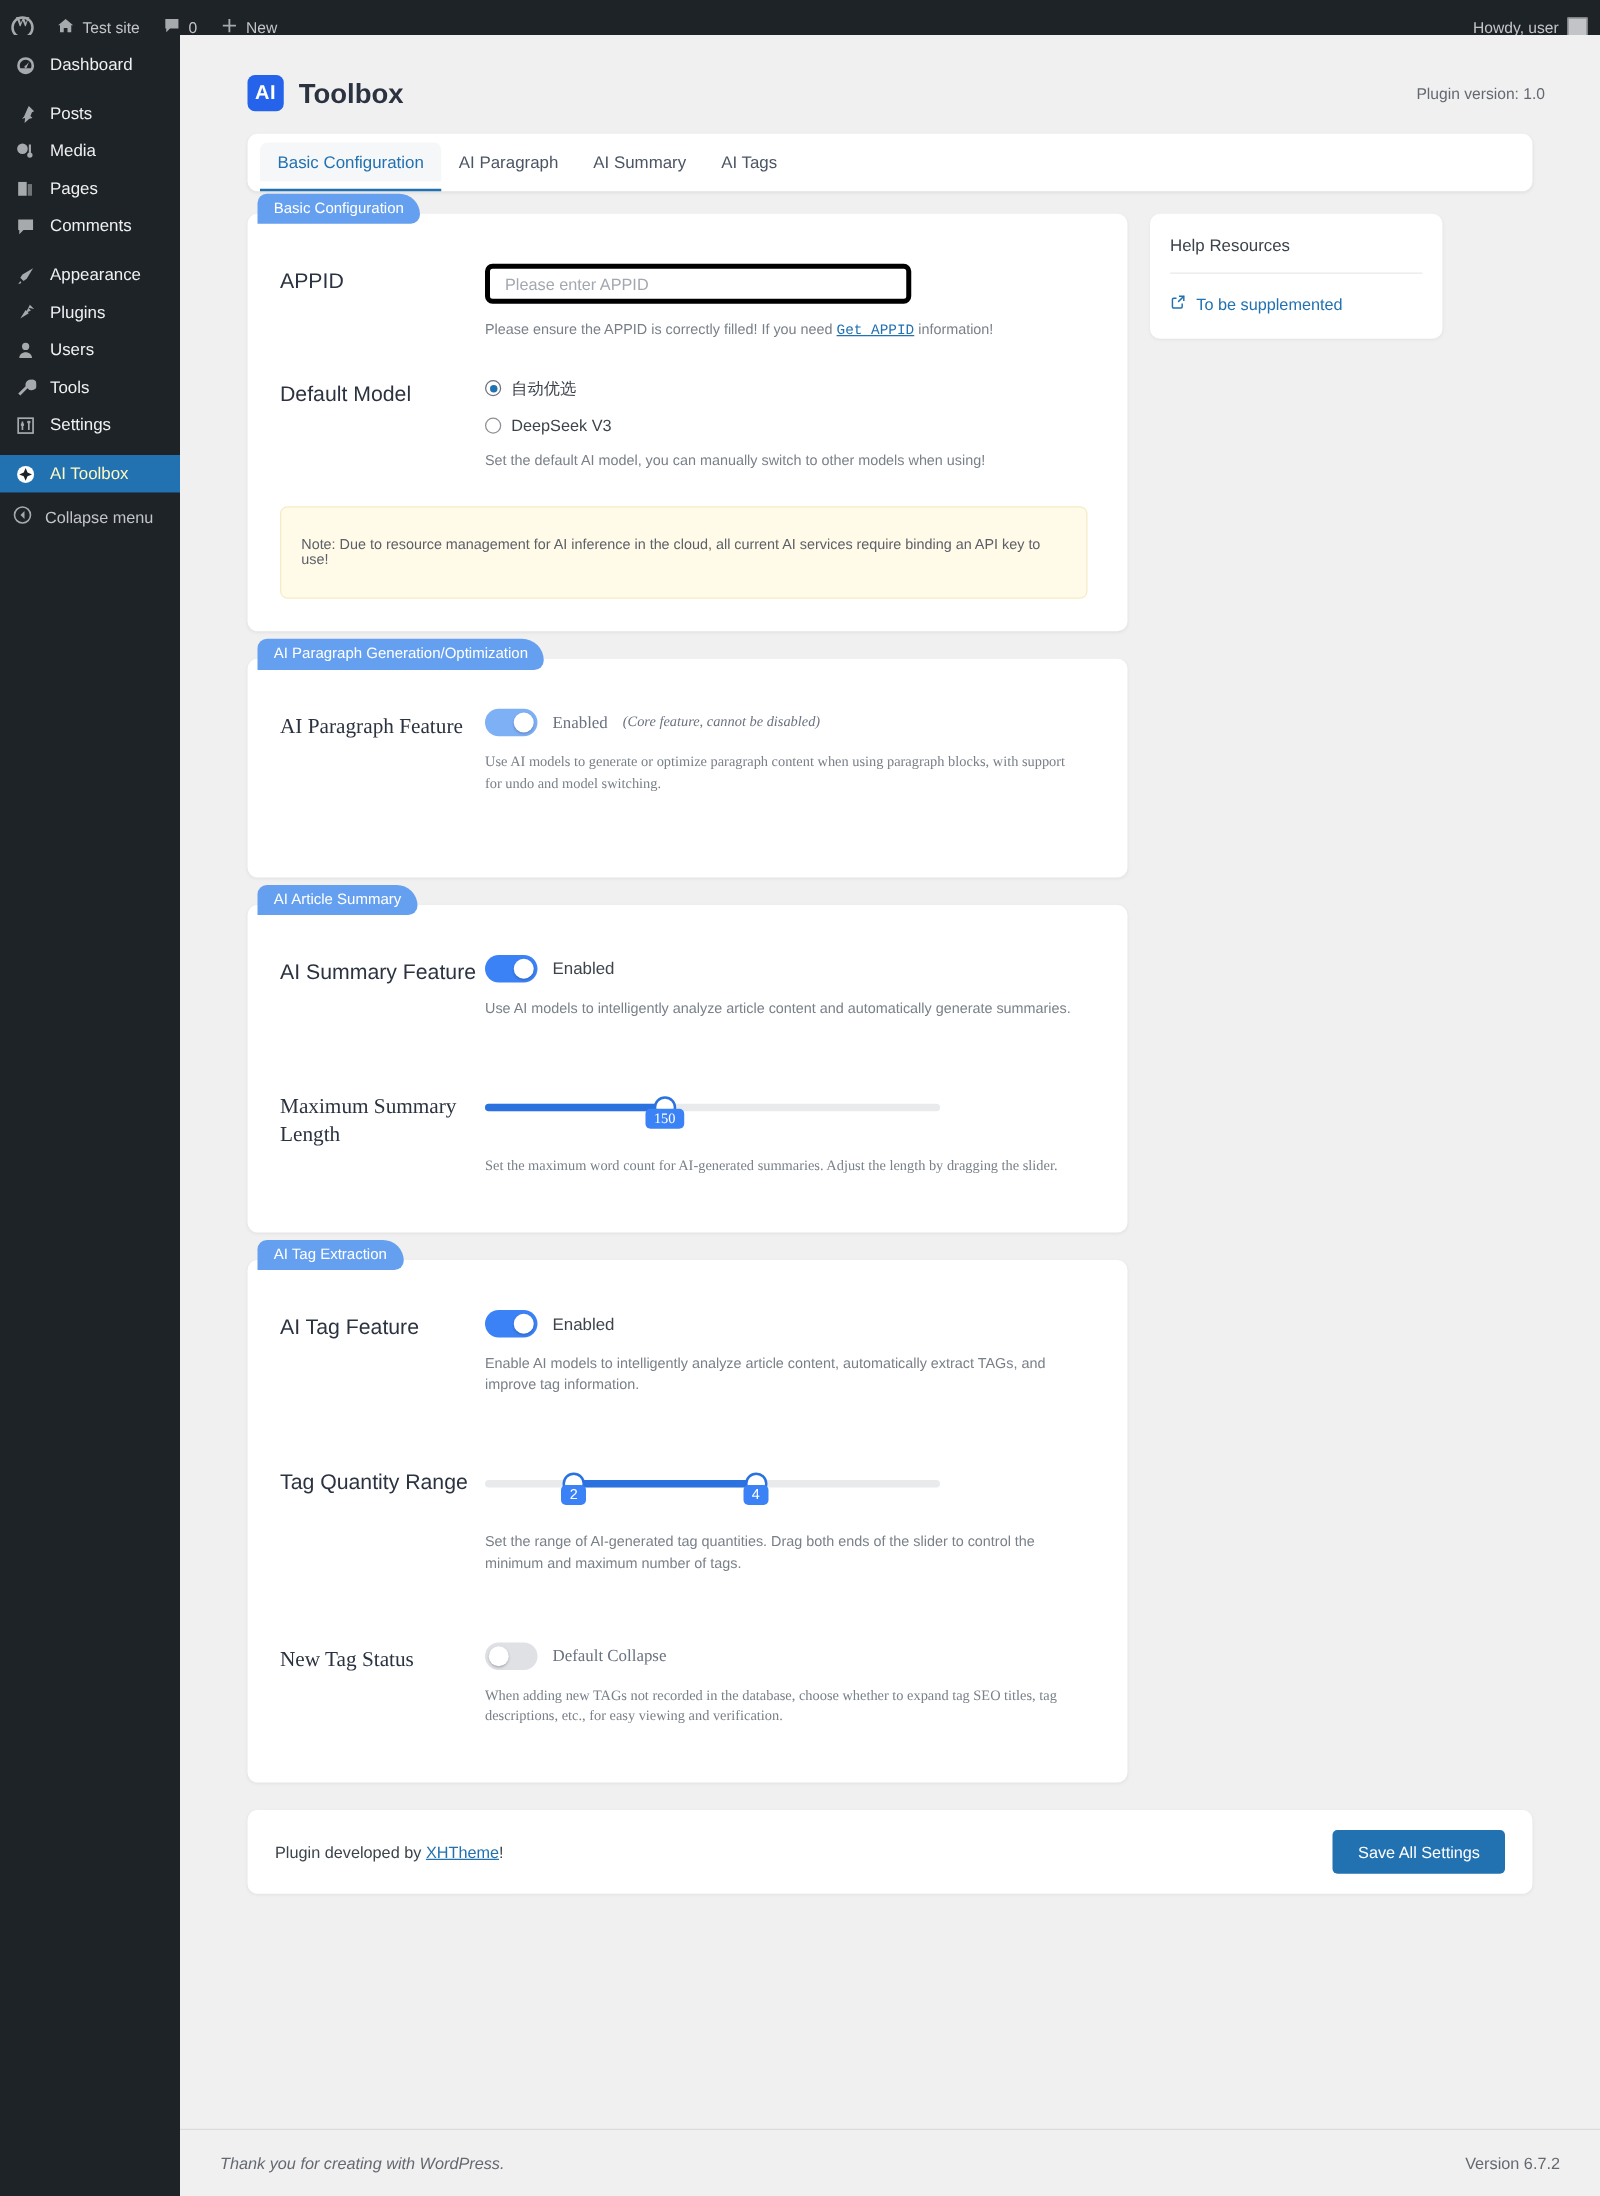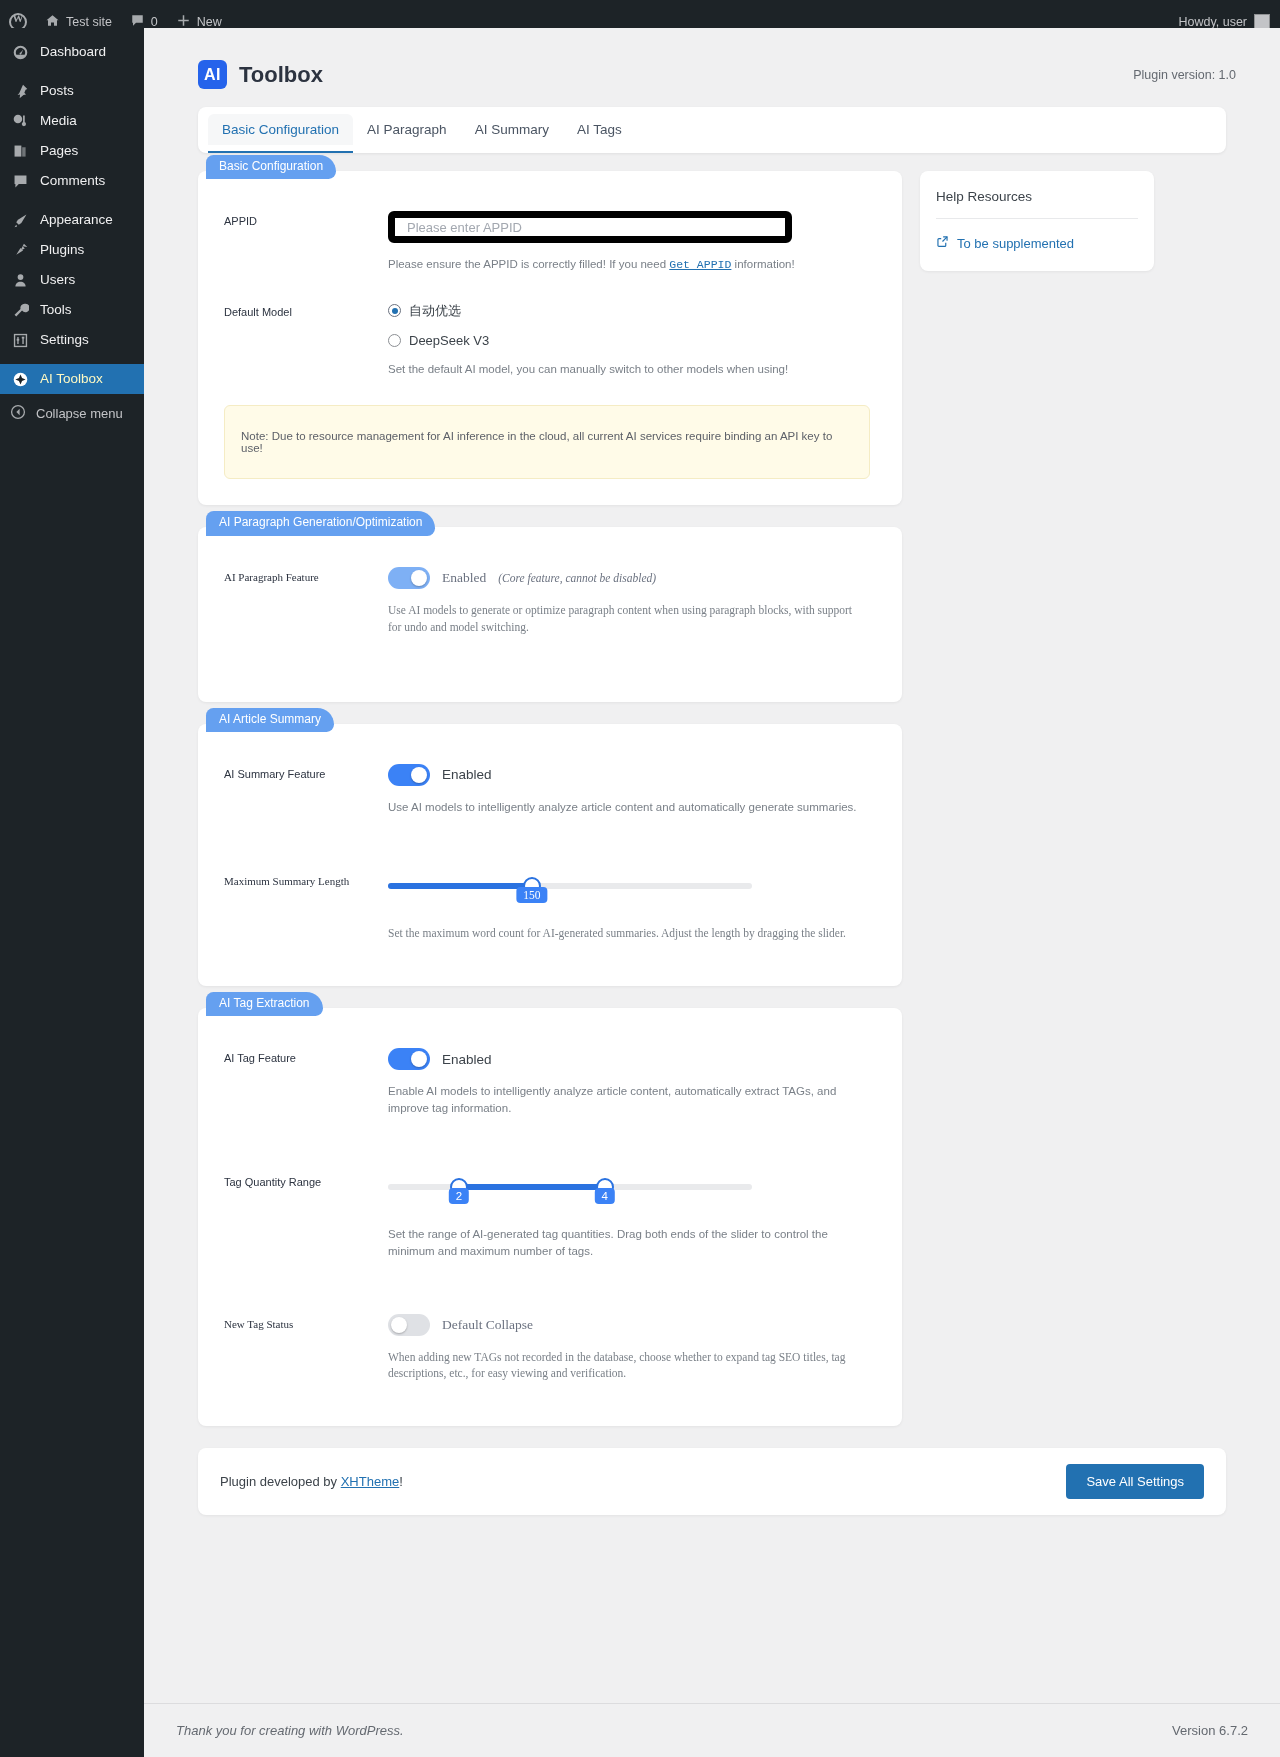--- a/index.html
+++ b/index.html
@@ -90,25 +90,25 @@
   .panel{position:relative;background:#fff;border-radius:8px;box-shadow:0 1px 3px rgba(0,0,0,.06);margin-bottom:22px;}
   .panel-tab{
     position:absolute;left:8px;top:-16px;background:#65a0f0;color:#fff;
     font-size:12px;padding:5px 13px 6px 13px;border-radius:8px 18px 8px 0;
     line-height:1.1;
   }
   .panel-body{padding:40px 32px 26px 26px;}
 
   .field{display:flex;margin-bottom:28px;}
   .field:last-child{margin-bottom:0;font-family:Liberation Serif, serif;}
-  .field-label{width:164px;flex:none;font-size:11px;color:#2c3340;padding-top:3px;line-height:1.35;}
+  .field-label{width:164px;flex:none;font-size:17px;color:#2c3340;padding-top:3px;line-height:1.35;}
   .field-ctl{flex:1;min-width:0;}
 
   .text-input{
-    width:404px;height:32px;border:7px solid #000000;border-radius:6px;
+    width:341px;height:32px;border:4px solid #000000;border-radius:6px;
     padding:0 12px;font-size:13px;color:#2c3340;background:#fff;
     font-family:"Liberation Sans", sans-serif;
   }
   .text-input::placeholder{color:#a3a8b0;}
   .hint{font-size:11.5px;color:#7a8088;margin-top:13px;line-height:1.45;}
   .hint a{color:#2271b1;font-family:Liberation Mono, monospace;}
 
   .radio-row{display:flex;align-items:center;gap:8px;margin-bottom:13px;font-size:13px;color:#3c434a;}
   .radio{
     width:13px;height:13px;border:1px solid #8c8f94;border-radius:50%;background:#fff;

